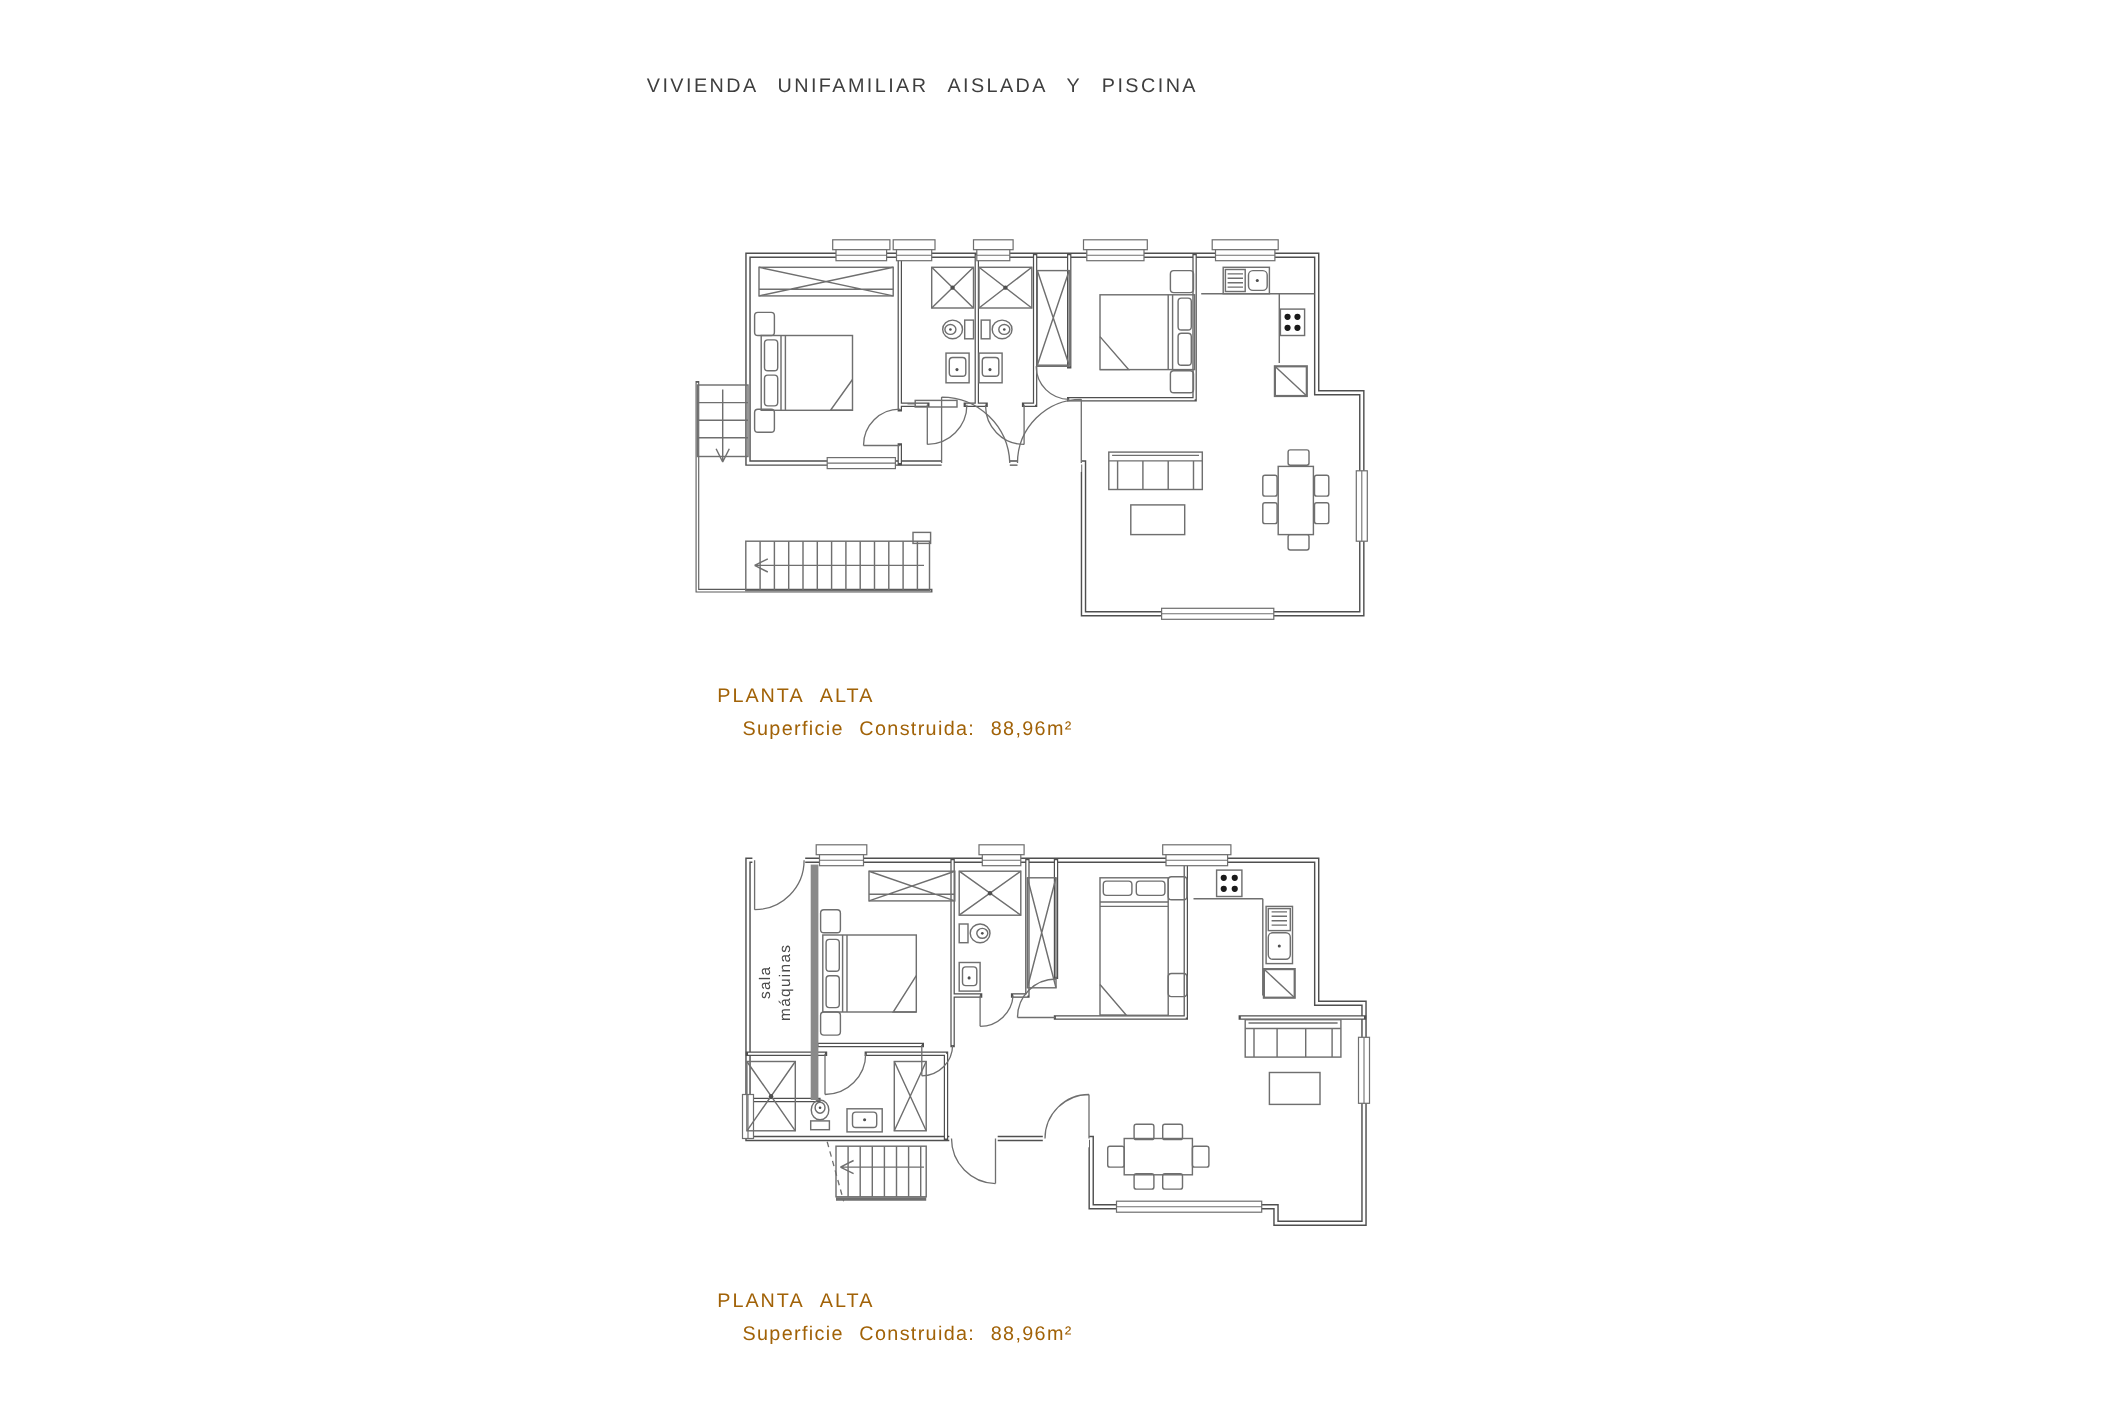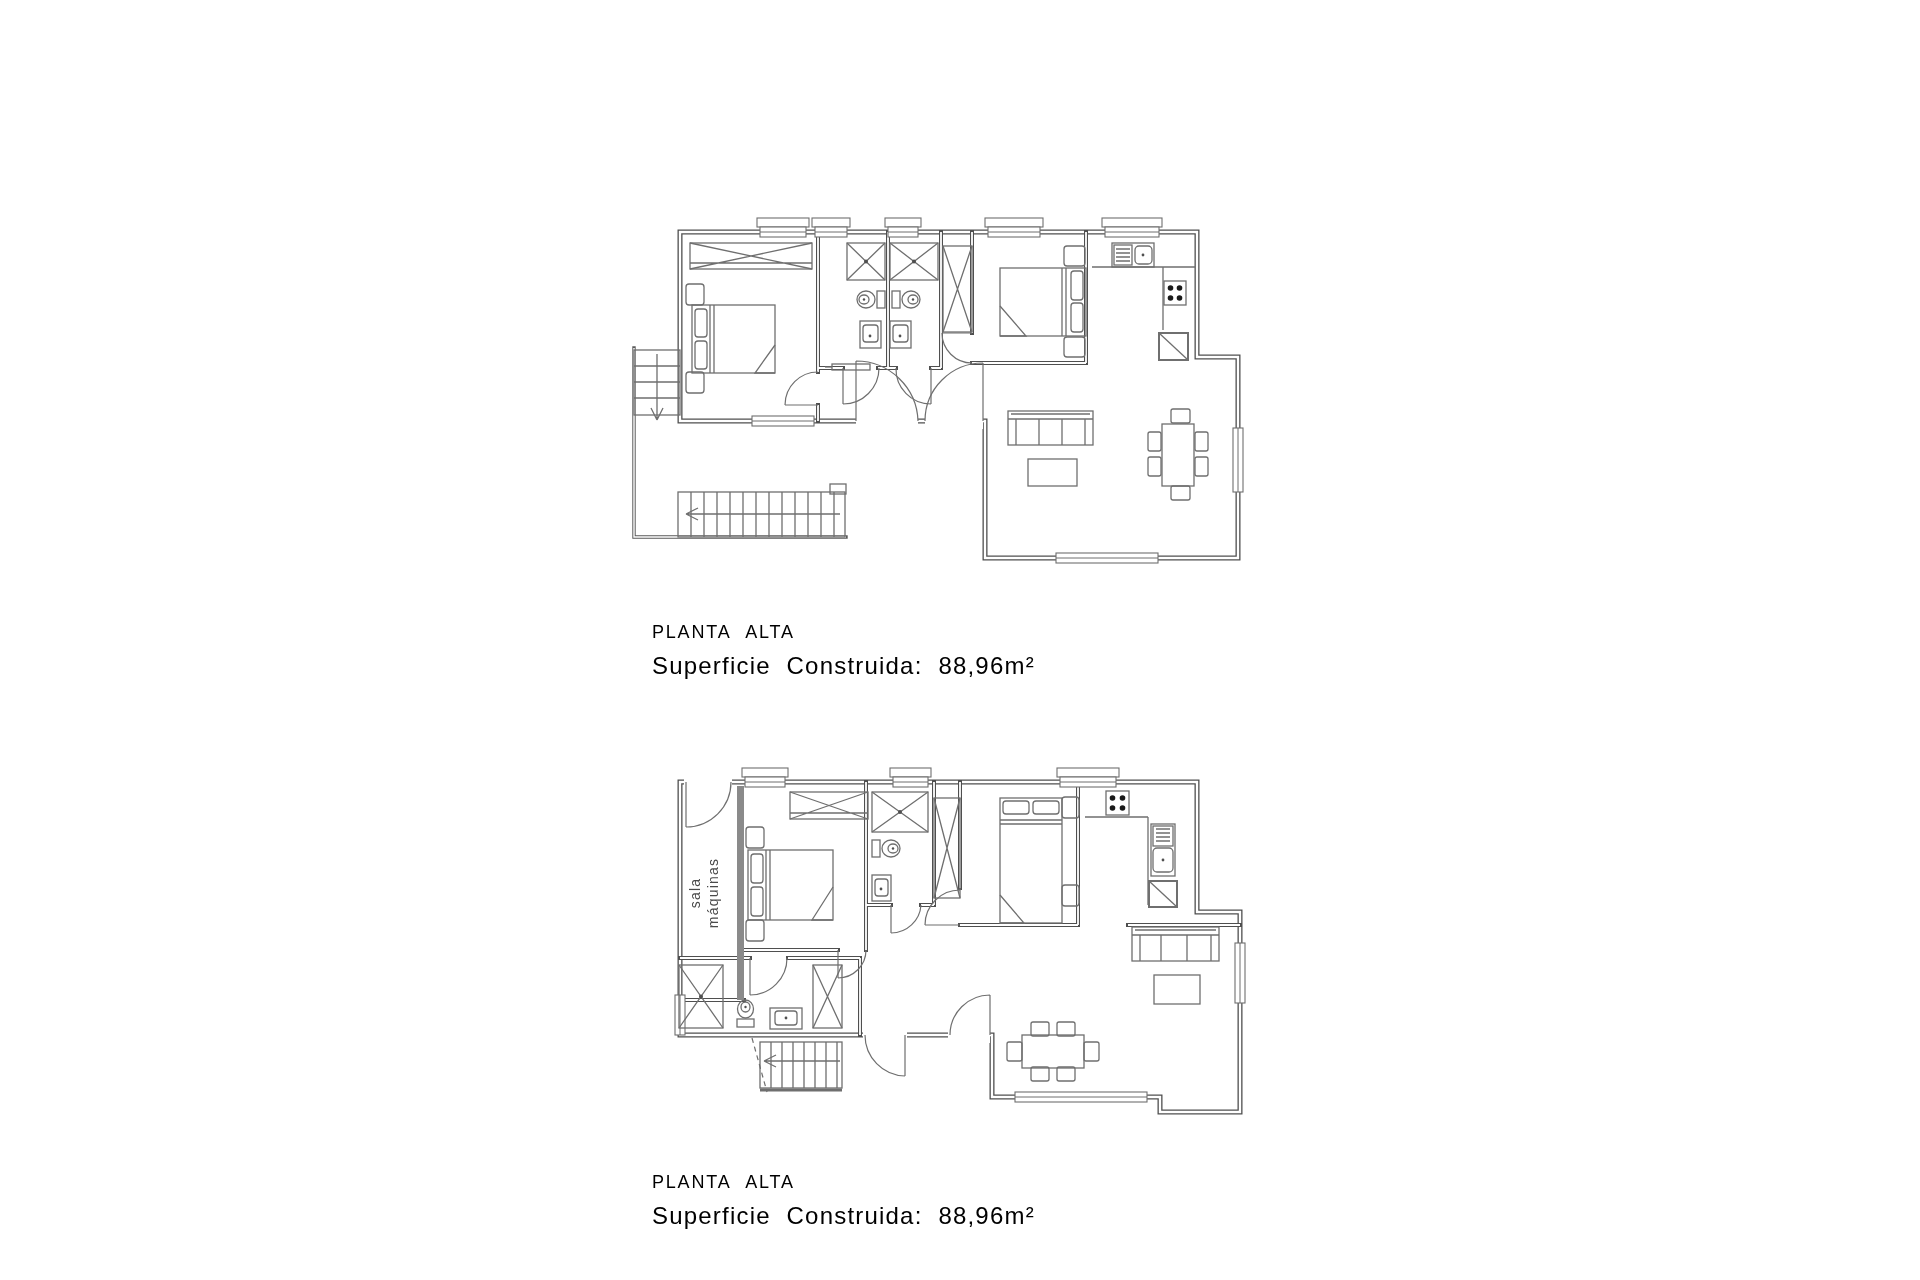--- a/index.html
+++ b/index.html
@@ -6,23 +6,23 @@
   body{
     width:1920px;height:1280px;overflow:hidden;background:#ffffff;
     font-family:"Liberation Sans", sans-serif;position:relative;
   }
   .sheet{position:absolute;inset:0;background:#ffffff;}
   .title{
     position:absolute;left:588px;top:68px;
     font-size:18px;letter-spacing:2.2px;word-spacing:11px;
     color:#3e3e3e;white-space:nowrap;
   }
-  .plan-label{position:absolute;left:652px;color:#000000;}
+  .plan-label{position:absolute;left:652px;color:#a16207;}
   .plan-label .name{font-size:18px;letter-spacing:1.8px;word-spacing:9px;margin-bottom:9px;white-space:nowrap;}
-  .plan-label .area{font-size:24px;letter-spacing:1.2px;word-spacing:8px;white-space:nowrap;}
+  .plan-label .area{font-size:18px;letter-spacing:1.2px;word-spacing:8px;white-space:nowrap;margin-left:23px;}
   .label-alta{top:622px;}
   .label-baja{top:1172px;}
   svg{position:absolute;}
   .svg-alta{left:600px;top:200px;}
   .svg-baja{left:600px;top:755px;}
 
   
   .wx{stroke:#4f4f4f;stroke-width:5;fill:none;stroke-linecap:square;}   
   .wxi{stroke:#ffffff;stroke-width:2.4;fill:none;stroke-linecap:butt;}  
   .wi{stroke:#4f4f4f;stroke-width:4;fill:none;stroke-linecap:square;}   
@@ -38,20 +38,21 @@
   .dot{fill:#4f4f4f;stroke:none;}
   .burner{fill:#1a1a1a;stroke:none;}
   .dash{stroke:#6f6f6f;stroke-width:1.2;fill:none;stroke-dasharray:5 4;}
   .roomtext{fill:#4a4a4a;font-size:14px;letter-spacing:1.2px;font-family:"Liberation Sans",sans-serif;}
 </style>
 </head>
 <body>
 
 <div class="sheet">
 
+  <div class="title">VIVIENDA UNIFAMILIAR AISLADA Y PISCINA</div>
 
   <svg class="svg-alta" width="680" height="380" viewBox="600 200 680 380">
 
     <g>
       <path class="wx" d="M680,232 H1197 V357 H1238 V558 H985 V421 H680 Z"></path>
       <path class="wxi" d="M680,232 H1197 V357 H1238 V558 H985 V421 H680 Z"></path>
       <path class="wt" d="M634,348 V537 H846"></path>
       <path class="wti" d="M634,348 V537 H846"></path>
     </g>
 

